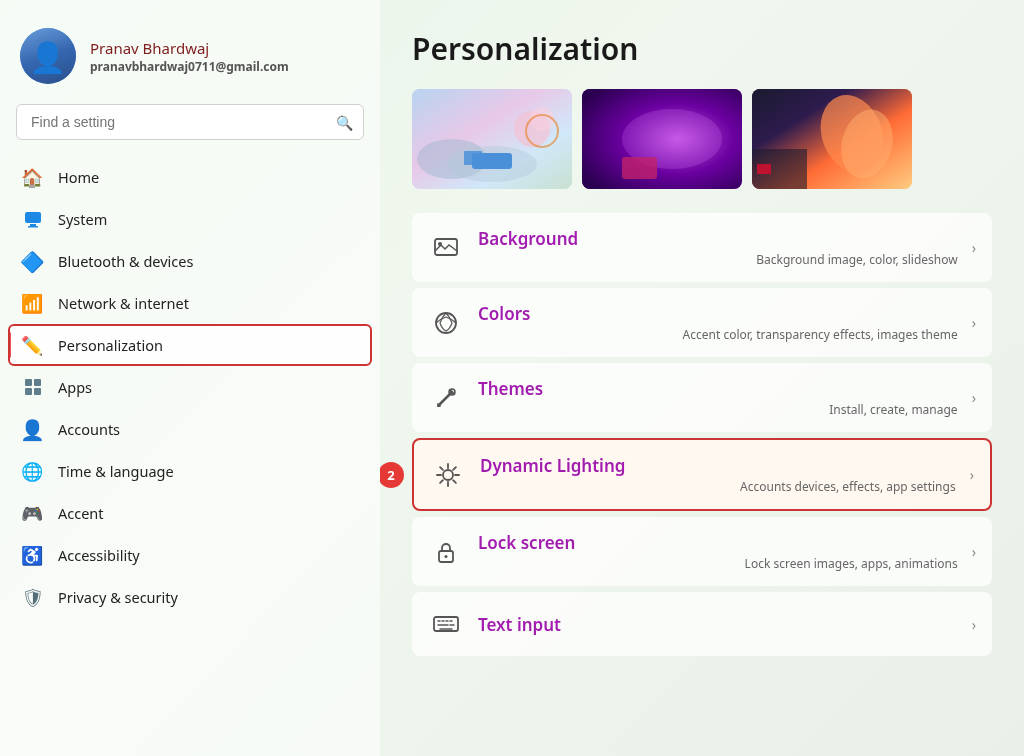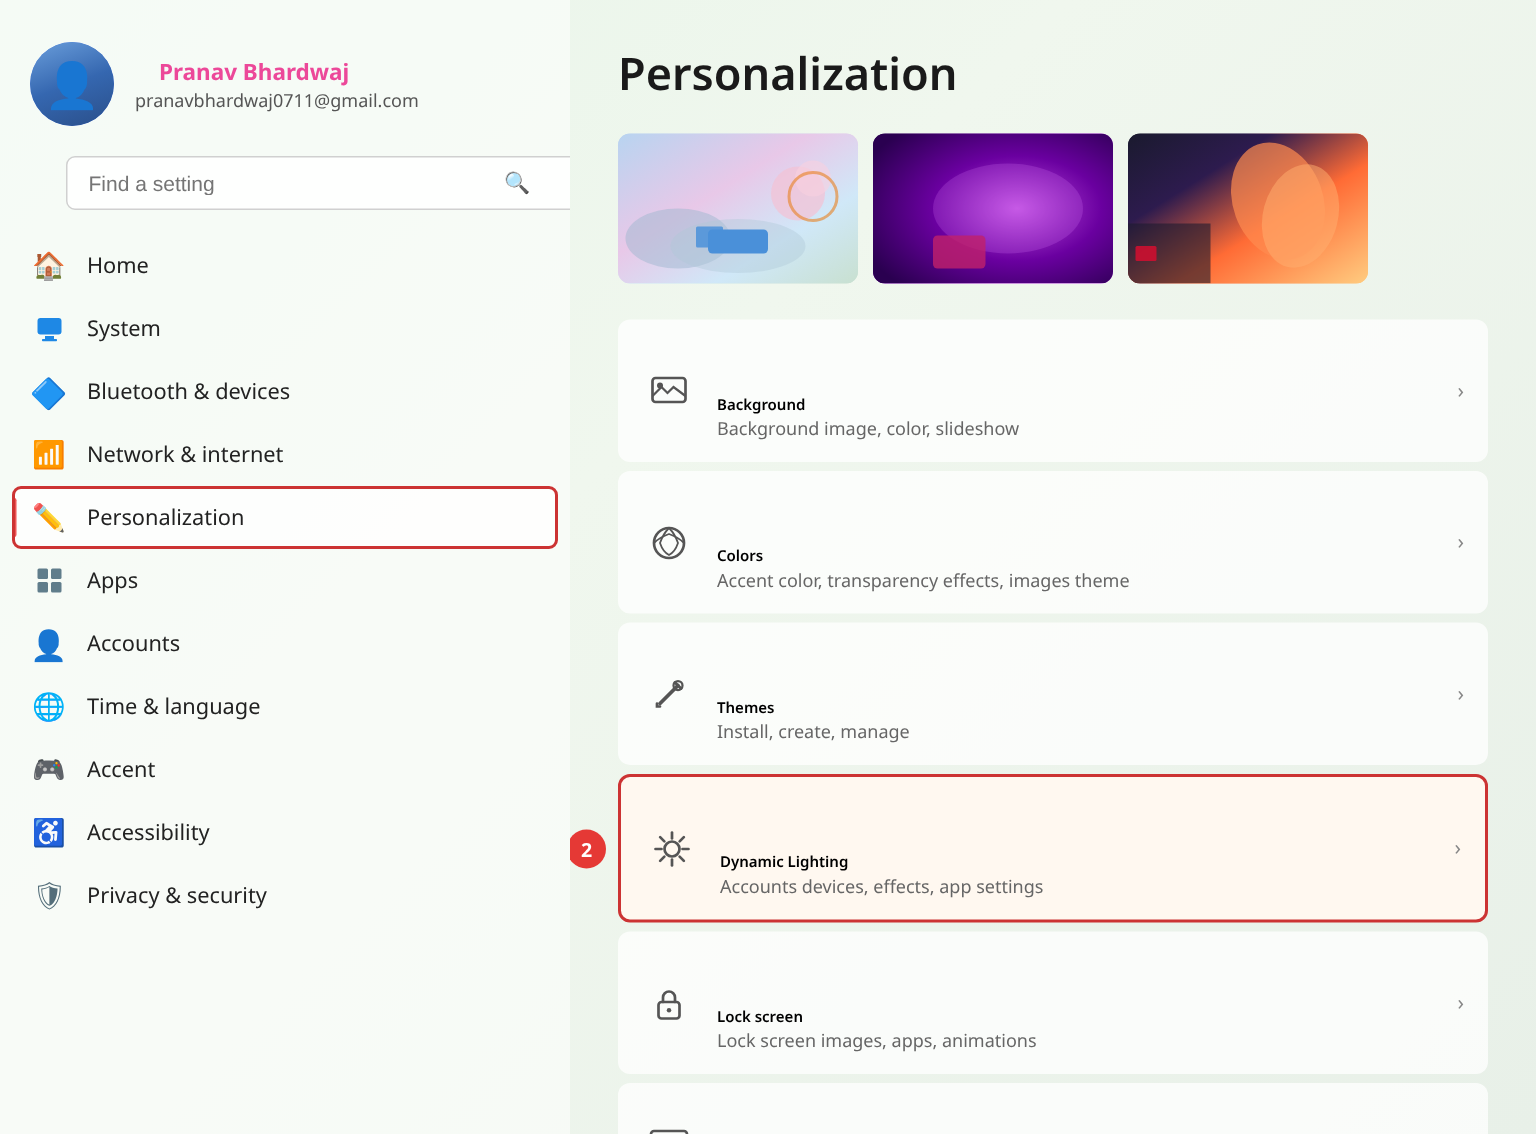--- a/index.html
+++ b/index.html
@@ -55,43 +55,42 @@
       top: 50%;
       left: 50%;
       transform: translate(-50%, -50%);
     }
     .user-info {
       display: flex;
       flex-direction: column;
     }
     .user-name {
       font-size: 15px;
-      font-weight: 700;
-      color: #ec4899;
-      margin-left: 16px;
+      font-weight: 400;
+      color: #7f1d1d;
     }
     .user-email {
       font-size: 12px;
       color: #555;
+      font-weight: bold;
     }
 
     .search-box {
       margin: 0 16px 12px 16px;
       position: relative;
     }
     .search-input {
       width: 100%;
       padding: 9px 36px 9px 14px;
       border: 1px solid #d0d0d0;
       border-radius: 6px;
       font-size: 14px;
       background: rgba(255,255,255,0.85);
       color: #8b5cf6;
       outline: none;
-      margin-left: 28px;
     }
     .search-icon-wrap {
       position: absolute;
       right: 10px;
       top: 50%;
       transform: translateY(-50%);
       color: #666;
       font-size: 14px;
     }
 
@@ -222,29 +221,29 @@
       display: flex;
       align-items: center;
       justify-content: center;
       font-size: 22px;
       flex-shrink: 0;
     }
     .settings-item-text {
       flex: 1;
     }
     .settings-item-title {
-      font-size: 10px;
+      font-size: 17px;
       font-weight: 600;
-      color: #000000;
-      margin-top: 35px;
+      color: #a21caf;
     }
     .settings-item-desc {
       font-size: 12px;
       color: #666;
       margin-top: 1px;
+      text-align: right;
     }
     .settings-item-chevron {
       color: #888;
       font-size: 14px;
     }
 
     
     .badge-circle {
       width: 26px;
       height: 26px;

